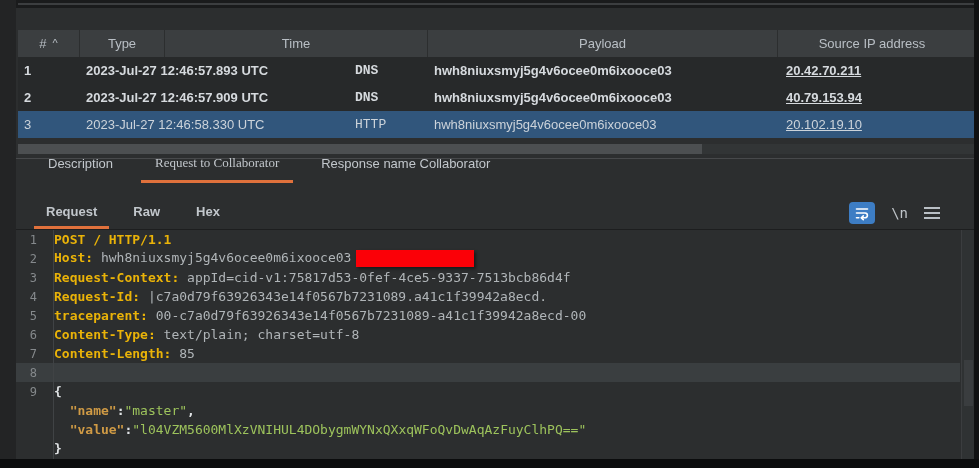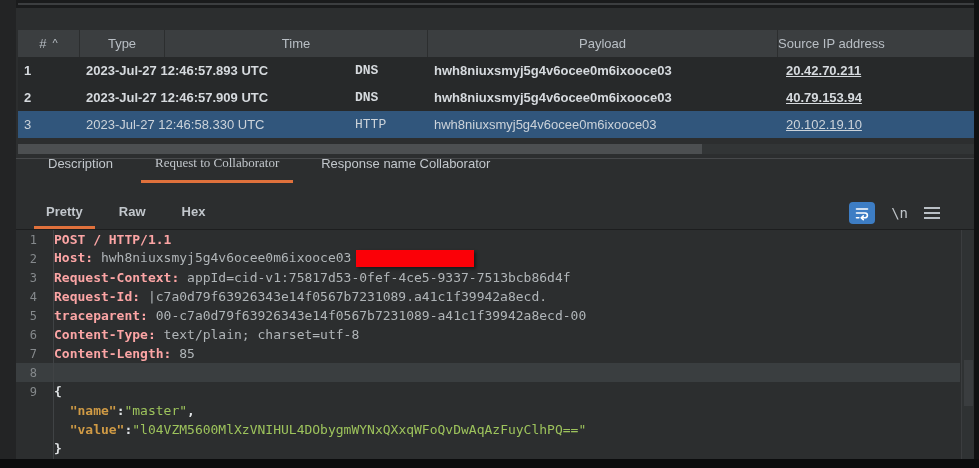--- a/index.html
+++ b/index.html
@@ -15,21 +15,21 @@
   .accent-line  { position:absolute; left:18px; top:3px; width:956px; height:2px; background:#3c3e40; }
   .strip-left   { position:absolute; left:0; top:0; width:16px; height:468px; background:#232425; }
   .strip-right  { position:absolute; right:0; top:0; width:5px; height:468px; background:#101112; }
   .strip-bottom { position:absolute; left:0; bottom:0; width:979px; height:9px; background:#0b0c0d; }
 
   
   .itable { position:absolute; left:18px; top:30px; width:956px; }
   .trow { display:flex; height:27px; align-items:center; }
   .thead { background:#3b3e40; color:#b9bfc5; }
   .thead .tc { border-right:1px solid #2c2e2f; height:100%; display:flex; align-items:center; justify-content:center; }
-  .thead .tc:last-child { border-right:none; justify-content:flex-start; padding-right:8px; }
+  .thead .tc:last-child { border-right:none; justify-content:center; padding-right:8px; }
   .c-num  { width:62px; }
   .c-time { width:263px; }
   .c-type { width:85px; }
   .c-pay  { width:350px; }
   .c-ip   { width:196px; }
   .tbody-row { background:#27292a; color:#d6dade; font-weight:bold; cursor:default; }
   .tbody-row .tc { padding-left:6px; }
   .tbody-row .c-type { padding-left:12px;font-family:Liberation Mono, monospace; }
   .tbody-row .c-ip { padding-left:8px;text-decoration:underline; }
   .tbody-row.selected { background:#31567c; color:#ccd3da; font-weight:normal; }
@@ -63,21 +63,21 @@
   .subtab-divider { position:absolute; left:16px; top:229px; width:958px; height:1px; background:#1d1e1f; }
 
   
   .code { position:absolute; left:16px; top:230px; width:958px; height:229px; background:#2c2e2f;
           font-family:"DejaVu Sans Mono", monospace; font-size:13px; overflow:hidden; }
   .gutter-line { position:absolute; left:37px; top:0; width:1px; height:100%; background:#404345; }
   .cl { display:flex; height:19px; align-items:center; white-space:pre; }
   .cl.hl { background:#3a3e40; width:calc(100% - 14px); }
   .ln { width:30px; flex:0 0 30px; text-align:right; padding-right:9px; color:#85898c; font-size:12px; }
   .ct { padding-left:8px; }
-  .hname { color:#fca5a5; font-weight:bold;text-align:right; }
+  .hname { color:#eab308; font-weight:bold;text-align:right; }
   .hval  { color:#b0b5b8; }
   .punct { color:#dfe2e4; font-weight:bold; }
   .jkey  { color:#cf9a45; font-weight:bold; }
   .jstr  { color:#9dc35c; }
   .redact { display:inline-block; width:118px; height:17px; background:#fb0007;
             vertical-align:middle; margin-left:5px; box-shadow:2px 2px 3px rgba(0,0,0,.45); }
   .vscroll { position:absolute; right:0; top:0; width:13px; height:100%;
              background:#2f3233; border-left:1px solid #3b3d3f; }
   .vscroll .vthumb { position:absolute; left:2px; top:130px; width:9px; height:46px; background:#3a3d3f; }
 </style>
@@ -145,21 +145,21 @@
     <div class="tab active">
       <span>Request to Collaborator</span>
     </div>
     <div class="tab">
       <span>Response name Collaborator</span>
     </div>
   </div>
 
   <div class="subtabbar">
     <div class="subtab active">
-      <span>Pretty</span>
+      <span>Request</span>
     </div>
     <div class="subtab">
       <span>Raw</span>
     </div>
     <div class="subtab">
       <span>Hex</span>
     </div>
     <div class="subtab-spacer"></div>
     <div class="tool-icons">
       <div class="wrap-btn">

